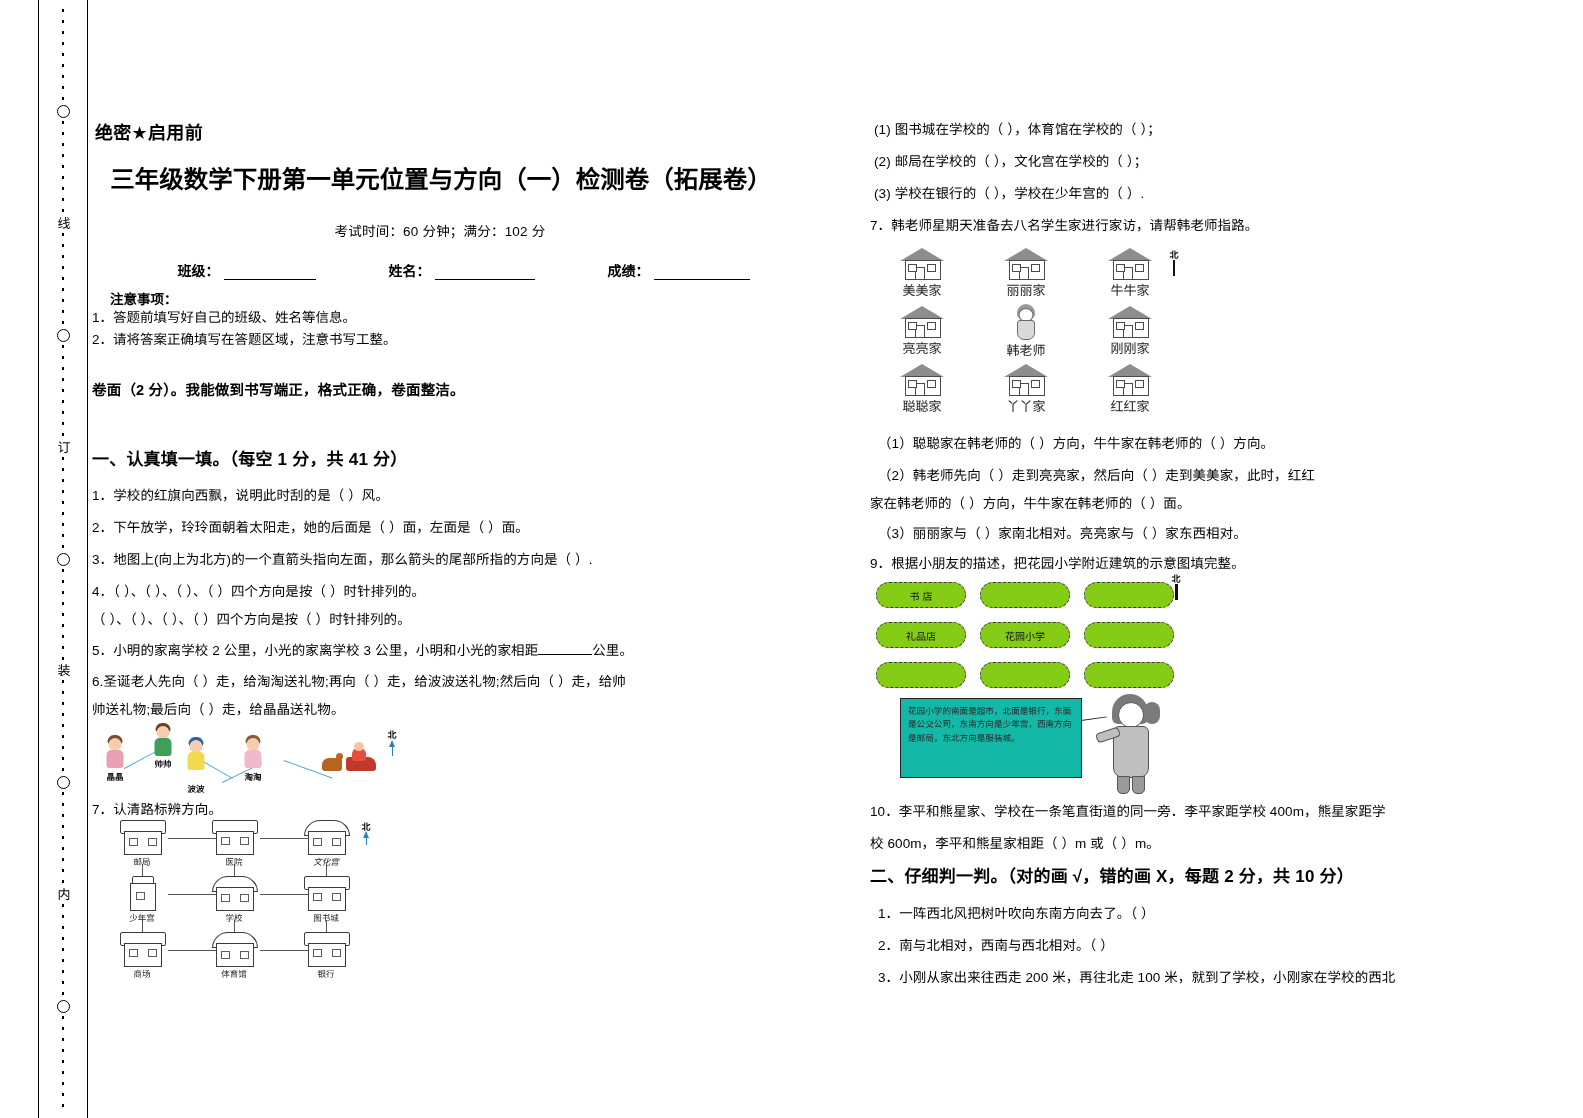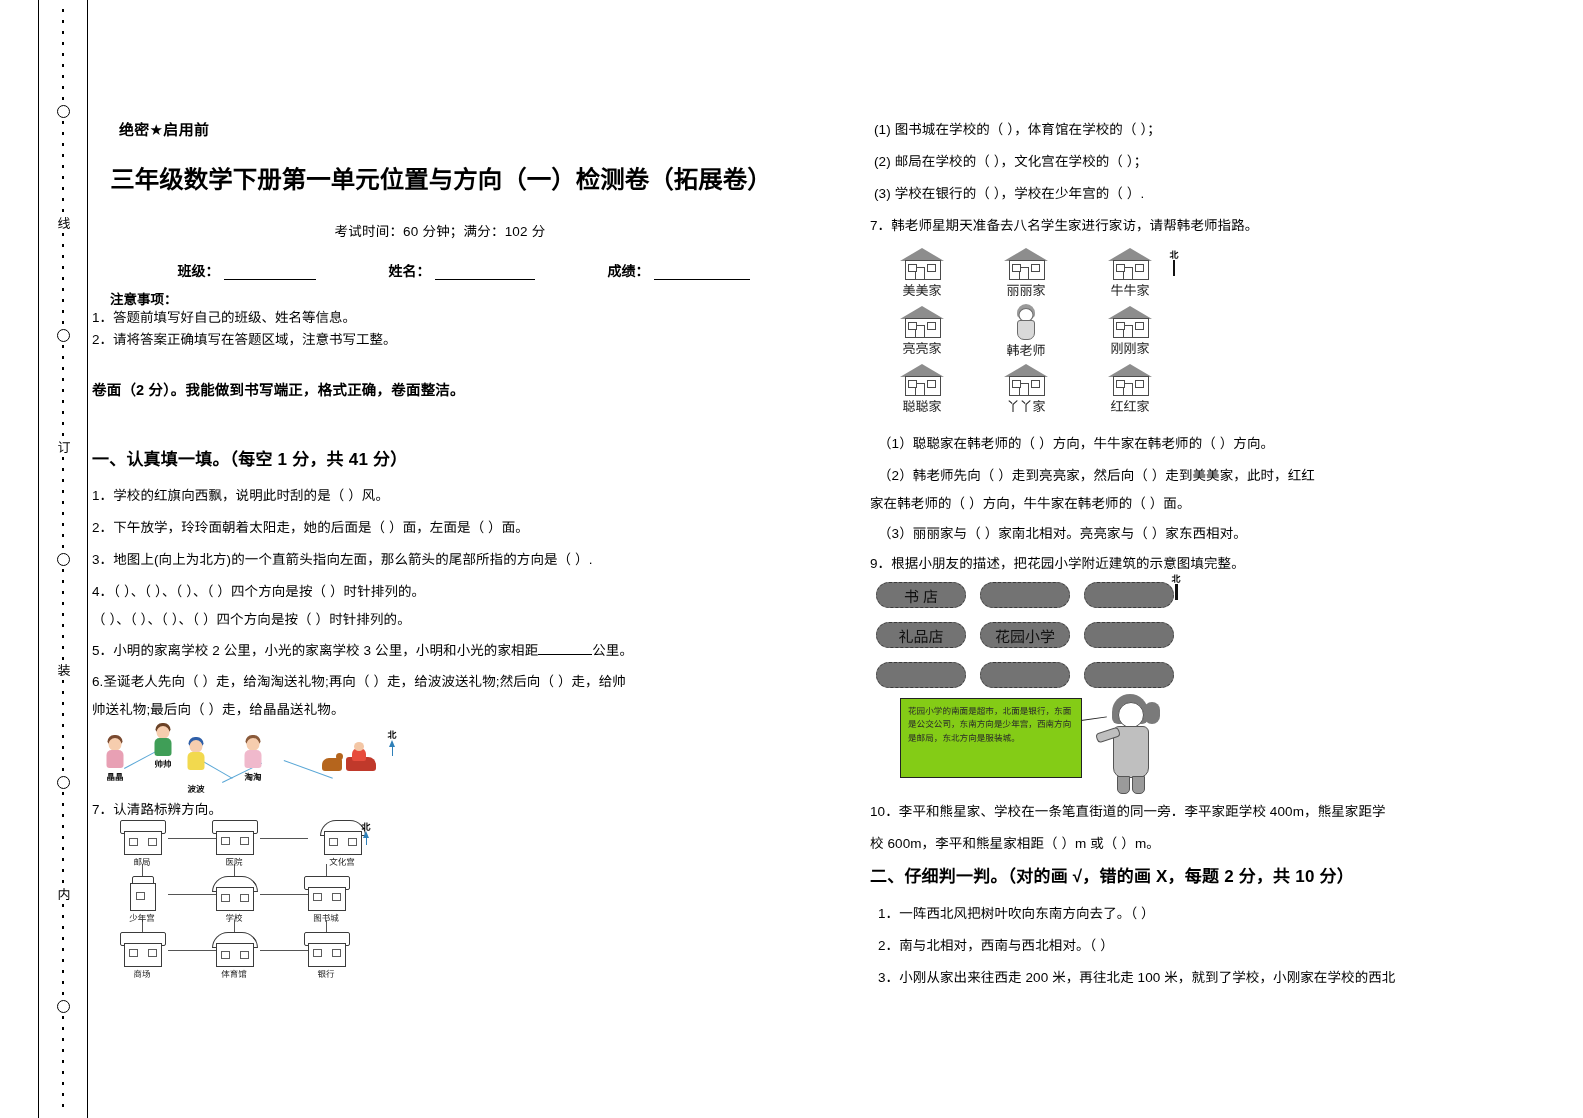--- a/index.html
+++ b/index.html
@@ -81,24 +81,23 @@
     top: 0;
     box-sizing: border-box;
   }
   .col-left  { left: 90px;  width: 700px; }
   .col-right { left: 868px; width: 650px; }
 
   .secret-line {
     position: absolute;
     left: 5px;
     top: 118px;
-    font-size: 15px;
+    font-size: 18px;
     font-weight: bold;
     letter-spacing: 0.3px;
-    margin-left: 24px;
   }
 
   .paper-title {
     position: absolute;
     left: 4px;
     top: 160px;
     width: 694px;
     text-align: center;
     font-size: 24.5px;
     font-weight: bold;
@@ -370,40 +369,40 @@
   }
   .rbox {
     position: absolute;
     width: 90px;
     height: 26px;
     border: 1.3px dashed #3a3a3a;
     border-radius: 14px;
     display: flex;
     align-items: center;
     justify-content: center;
-    font-size: 15px;
+    font-size: 10px;
     color: #111;
     box-sizing: border-box;
-    background: #737373;
+    background: #84cc16;
   }
 
   .bubble-fig {
     position: absolute;
     left: 32px;
     top: 694px;
     width: 300px;
     height: 104px;
   }
   .bubble {
     position: absolute;
     left: 0; top: 4px;
     width: 182px;
     height: 80px;
     border: 1px solid #222;
-    background: #84cc16;
+    background: #14b8a6;
     box-sizing: border-box;
     padding: 6px 7px;
     font-size: 8.6px;
     line-height: 1.55;
     color: #2a2a2a;
     font-family: "Liberation Serif", "DejaVu Serif", serif;
   }
   .bubble-tail {
     position: absolute;
     left: 181px; top: 26px;
@@ -592,21 +591,21 @@
       </div>
       <div class="cell" style="left:92px; top:0px;">
         <div class="bld">
           <div class="roof"></div>
             <div class="base"></div>
           <div class="win" style="left:11px; top:17px;"></div>
           <div class="win" style="left:30px; top:17px;"></div>
         </div>
         <div class="bld-label">医院</div>
       </div>
-      <div class="cell" style="left:200px; top:0px;">
+      <div class="cell" style="left:184px; top:0px;font-style:italic;">
         <div class="bld dome">
           <div class="roof"></div>
             <div class="base"></div>
           <div class="win" style="left:11px; top:18px;"></div>
           <div class="win" style="left:30px; top:18px;"></div>
         </div>
         <div class="bld-label">文化宫</div>
       </div>
 
       <div class="cell" style="left:0px; top:56px;">

